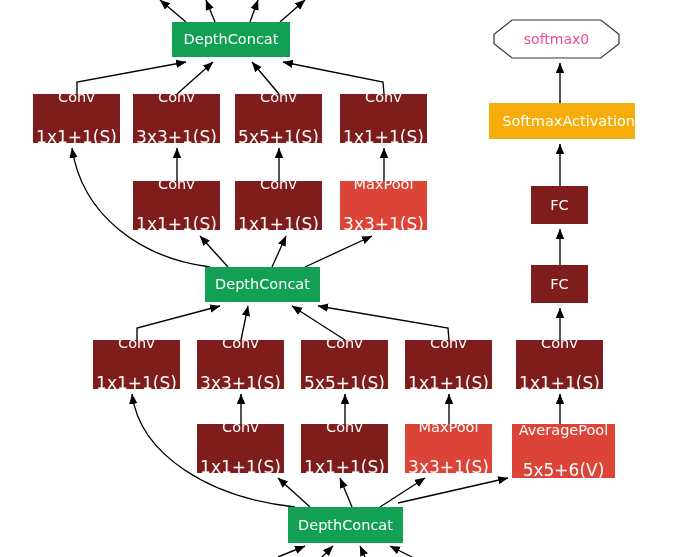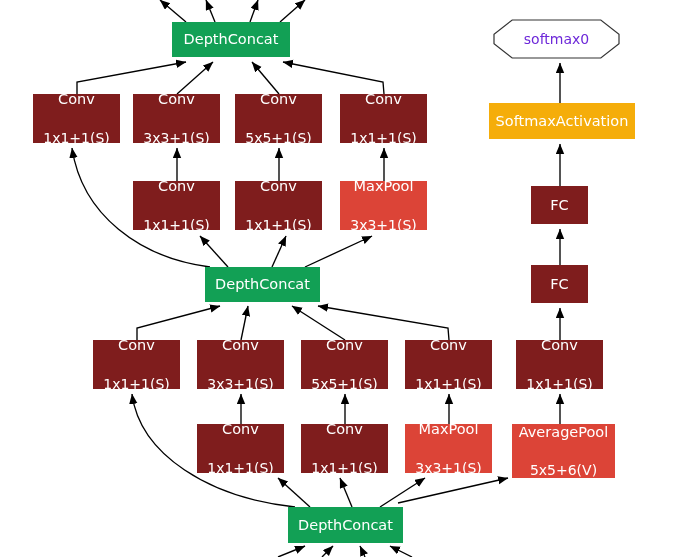--- a/index.html
+++ b/index.html
@@ -3,28 +3,28 @@
 <meta charset="utf-8">
 <style>
   html,body{margin:0;padding:0;background:#ffffff;}
   #canvas{position:relative;width:699px;height:557px;background:#ffffff;
           font-family:"DejaVu Sans", sans-serif;overflow:hidden;}
   svg#edges{position:absolute;left:0;top:0;width:699px;height:557px;pointer-events:none;}
   .node{position:absolute;box-sizing:border-box;display:flex;flex-direction:column;
         align-items:center;justify-content:center;color:#ffffff;line-height:1.15;
         text-align:center;z-index:2;}
   .node .l1{font-size:14.5px;}
-  .node .l2{font-size:14px;margin-top:22px;}
+  .node .l2{font-size:17px;margin-top:22px;}
   .node.one-line .l1{font-size:14.5px;}
   .conv{background:#7f1d1d;}
   .pool{background:#dc4437;}
   .concat{background:#12a055;justify-content:center;}
   .softmaxact{background:#f5ad0a;font-size:14.5px;}
   .octagon{position:absolute;z-index:2;display:flex;align-items:center;justify-content:center;}
-  .octagon span{font-size:14px;color:#6d28d9;position:relative;z-index:3;}
+  .octagon span{font-size:14px;color:#ec4899;position:relative;z-index:3;}
   .octagon svg{position:absolute;left:0;top:0;}
 </style>
 </head>
 <body>
 
 <div id="canvas">
 
   <svg id="edges" viewBox="0 0 699 557" xmlns="http://www.w3.org/2000/svg">
     <defs>
       <marker id="arrow" markerWidth="9" markerHeight="9" refX="7.4" refY="3.1" orient="auto" markerUnits="strokeWidth">
@@ -144,21 +144,21 @@
       </div>
       <div class="node concat one-line" style="left: 288px; top: 507px; width: 115px; height: 36px;">
         <span class="l1">DepthConcat</span>
       </div>
       <div class="node conv one-line" style="left: 531px; top: 186px; width: 57px; height: 38px;">
         <span class="l1">FC</span>
       </div>
       <div class="node conv one-line" style="left: 531px; top: 265px; width: 57px; height: 38px;">
         <span class="l1">FC</span>
       </div>
-      <div class="node softmaxact one-line" style="left: 489px; top: 103px; width: 146px; height: 36px;">
+      <div class="node softmaxact one-line" style="left: 489px; top: 103px; width: 146px; height: 36px; align-items: flex-end;">
         <span class="l1">SoftmaxActivation</span>
       </div>
     </div>
 
   <div class="octagon" id="octagon-node" style="left: 493px; top: 19px; width: 127px; height: 40px;">
     <svg id="octagon-svg" xmlns="http://www.w3.org/2000/svg" width="127" height="40" viewBox="0 0 127 40">
         <polygon points="19.2,1 107.8,1 126,15.2 126,24.8 107.8,39 19.2,39 1,24.8 1,15.2" fill="#ffffff" stroke="#333333" stroke-width="1.2"></polygon>
       </svg>
     <span>softmax0</span>
   </div>

